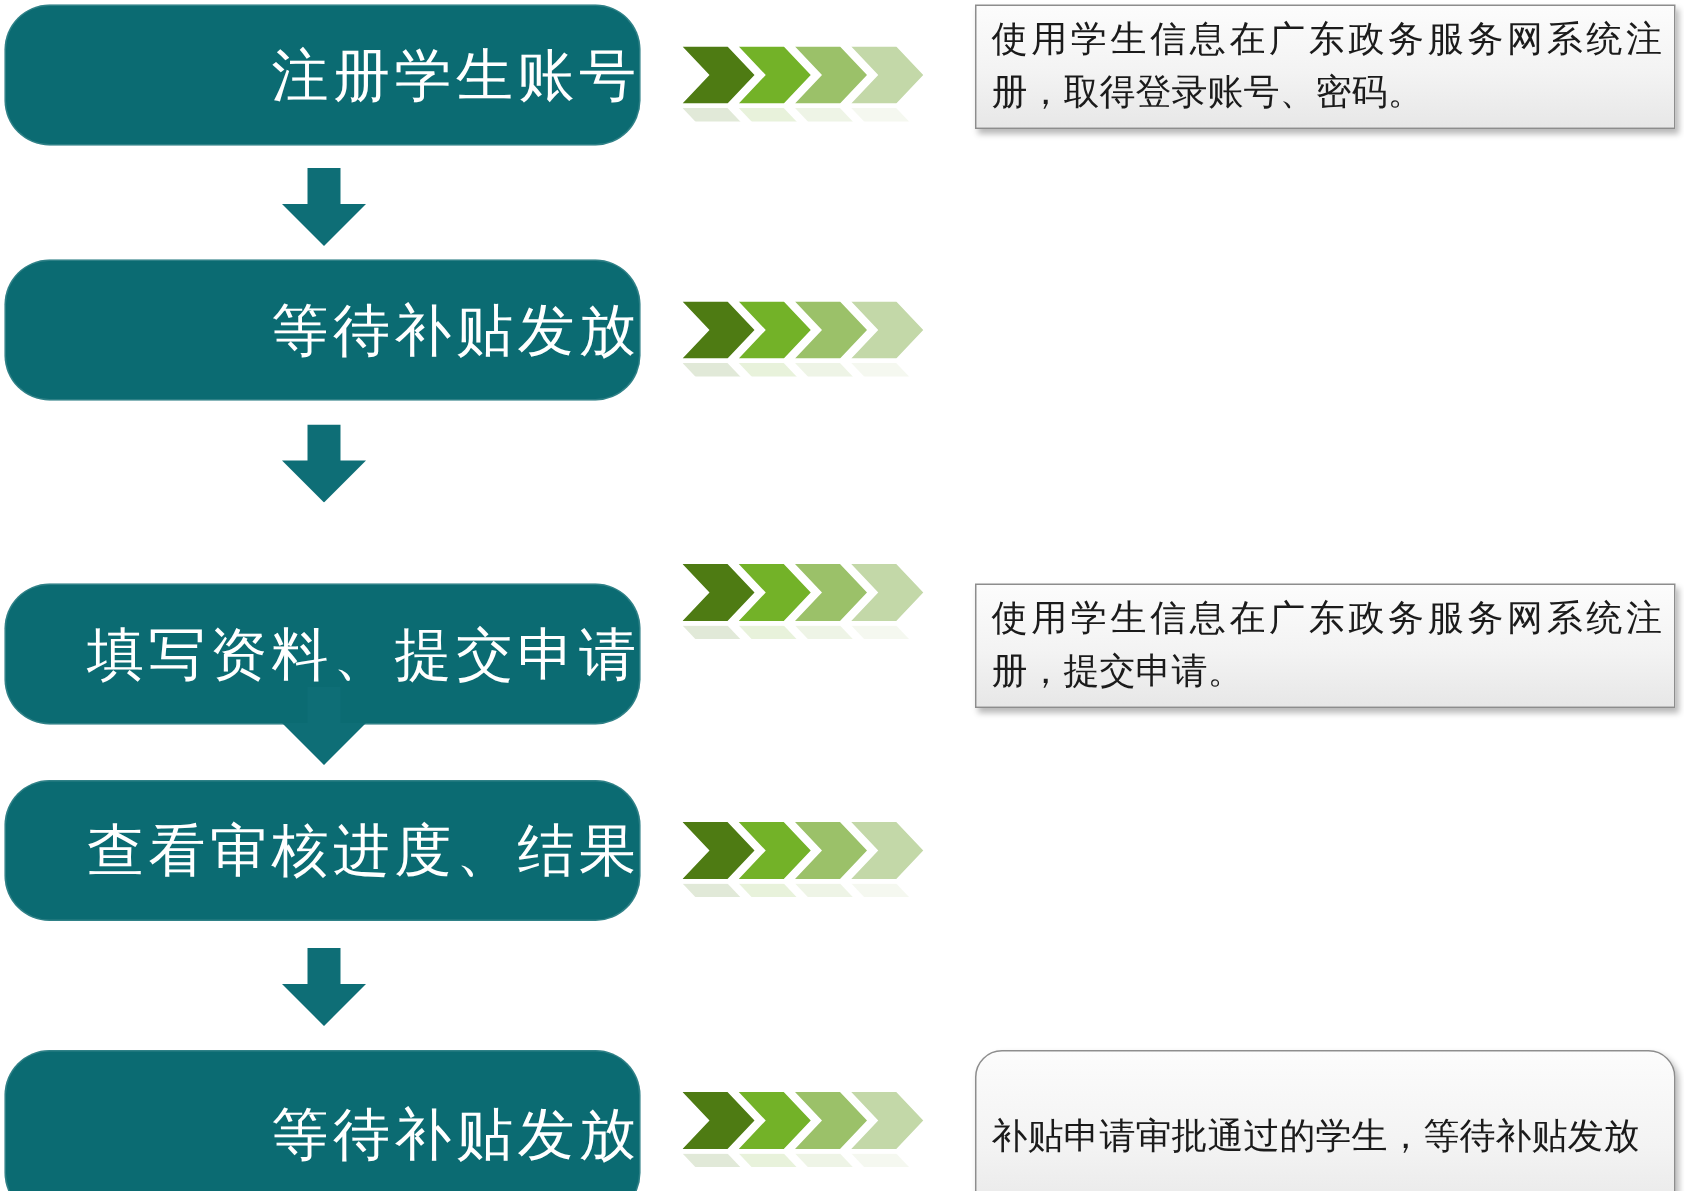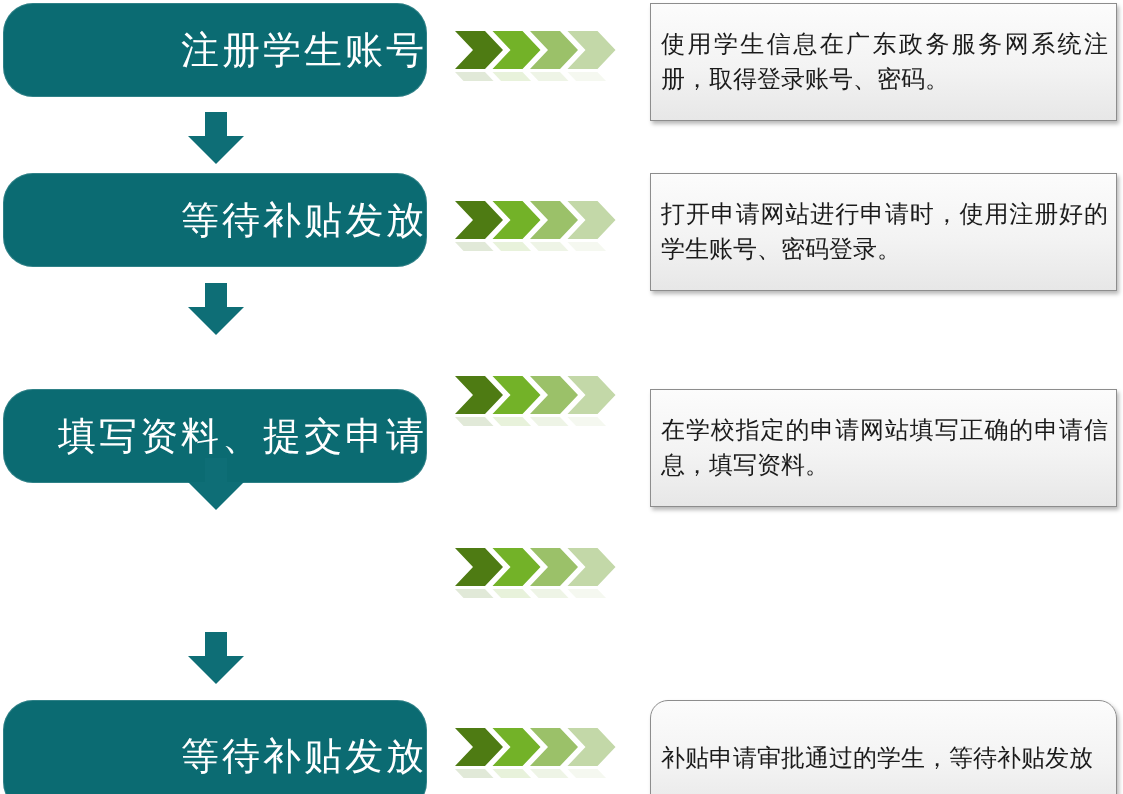--- a/index.html
+++ b/index.html
@@ -26,21 +26,21 @@
   }
   .chevrons{position:absolute;left:455px;width:161px;}
   .chevron-reflection{
     position:absolute;left:455px;width:161px;height:9px;
     overflow:hidden;opacity:0.16;
   }
   .chevron-reflection svg{display:block;transform:scaleY(-1);}
   .down-arrow{position:absolute;left:186px;width:60px;height:52px;}
   .desc-box{
     position:absolute;
-    left:650px;width:467px;height:118px;
+    left:650px;width:467px;height:83px;
     background:linear-gradient(180deg,#fcfcfc 0%,#f3f3f3 55%,#e7e7e7 100%);
     border:1px solid #8d8d8d;
     box-shadow:2px 3px 4px rgba(0,0,0,0.28);
     display:flex;align-items:center;
     box-sizing:border-box;
   }
   .desc-box p{
     margin:0;
     padding:0 8px 0 10px;
     font-size:24px;
@@ -100,23 +100,20 @@
     </svg>
   </div>
   <div class="chevron-reflection refl-row-1">
     <svg width="161" height="38" viewBox="0 0 161 38">
       <polygon class="chev chev-0" points="0,0 30,0 48,19 30,38 0,38 18,19" fill="#4e7b13"></polygon>
       <polygon class="chev chev-1" points="37.5,0 67.5,0 85.5,19 67.5,38 37.5,38 55.5,19" fill="#73b228"></polygon>
       <polygon class="chev chev-2" points="75,0 105,0 123,19 105,38 75,38 93,19" fill="#9bc169"></polygon>
       <polygon class="chev chev-3" points="112.5,0 142.5,0 160.5,19 142.5,38 112.5,38 130.5,19" fill="#c3d8a8"></polygon>
     </svg>
   </div>
-  <div class="desc-box row-1">
-    <p>打开申请网站进行申请时，使用注册好的学生账号、密码登录。</p>
-  </div>
 
   <div class="down-arrow gap-1">
     <svg width="60" height="52" viewBox="0 0 60 52">
       <polygon class="darrow" points="19,0 41,0 41,24 58,24 30,52 2,24 19,24" fill="#0e6e76"></polygon>
     </svg>
   </div>
 
   <div class="flow-box row-2">
     <span class="label">填写资料、提交申请</span>
   </div>
@@ -130,29 +127,32 @@
   </div>
   <div class="chevron-reflection refl-row-2">
     <svg width="161" height="38" viewBox="0 0 161 38">
       <polygon class="chev chev-0" points="0,0 30,0 48,19 30,38 0,38 18,19" fill="#4e7b13"></polygon>
       <polygon class="chev chev-1" points="37.5,0 67.5,0 85.5,19 67.5,38 37.5,38 55.5,19" fill="#73b228"></polygon>
       <polygon class="chev chev-2" points="75,0 105,0 123,19 105,38 75,38 93,19" fill="#9bc169"></polygon>
       <polygon class="chev chev-3" points="112.5,0 142.5,0 160.5,19 142.5,38 112.5,38 130.5,19" fill="#c3d8a8"></polygon>
     </svg>
   </div>
   <div class="desc-box row-2">
-    <p>在学校指定的申请网站填写正确的申请信息，填写资料。</p>
+    <p>使用学生信息在广东政务服务网系统注册，提交申请。</p>
   </div>
 
   <div class="down-arrow gap-2">
     <svg width="60" height="52" viewBox="0 0 60 52">
       <polygon class="darrow" points="19,0 41,0 41,24 58,24 30,52 2,24 19,24" fill="#0e6e76"></polygon>
     </svg>
   </div>
 
+  <div class="flow-box row-3">
+    <span class="label">查看审核进度、结果</span>
+  </div>
   <div class="chevrons chev-row-3">
     <svg width="161" height="38" viewBox="0 0 161 38">
       <polygon class="chev chev-0" points="0,0 30,0 48,19 30,38 0,38 18,19" fill="#4e7b13"></polygon>
       <polygon class="chev chev-1" points="37.5,0 67.5,0 85.5,19 67.5,38 37.5,38 55.5,19" fill="#73b228"></polygon>
       <polygon class="chev chev-2" points="75,0 105,0 123,19 105,38 75,38 93,19" fill="#9bc169"></polygon>
       <polygon class="chev chev-3" points="112.5,0 142.5,0 160.5,19 142.5,38 112.5,38 130.5,19" fill="#c3d8a8"></polygon>
     </svg>
   </div>
   <div class="chevron-reflection refl-row-3">
     <svg width="161" height="38" viewBox="0 0 161 38">

